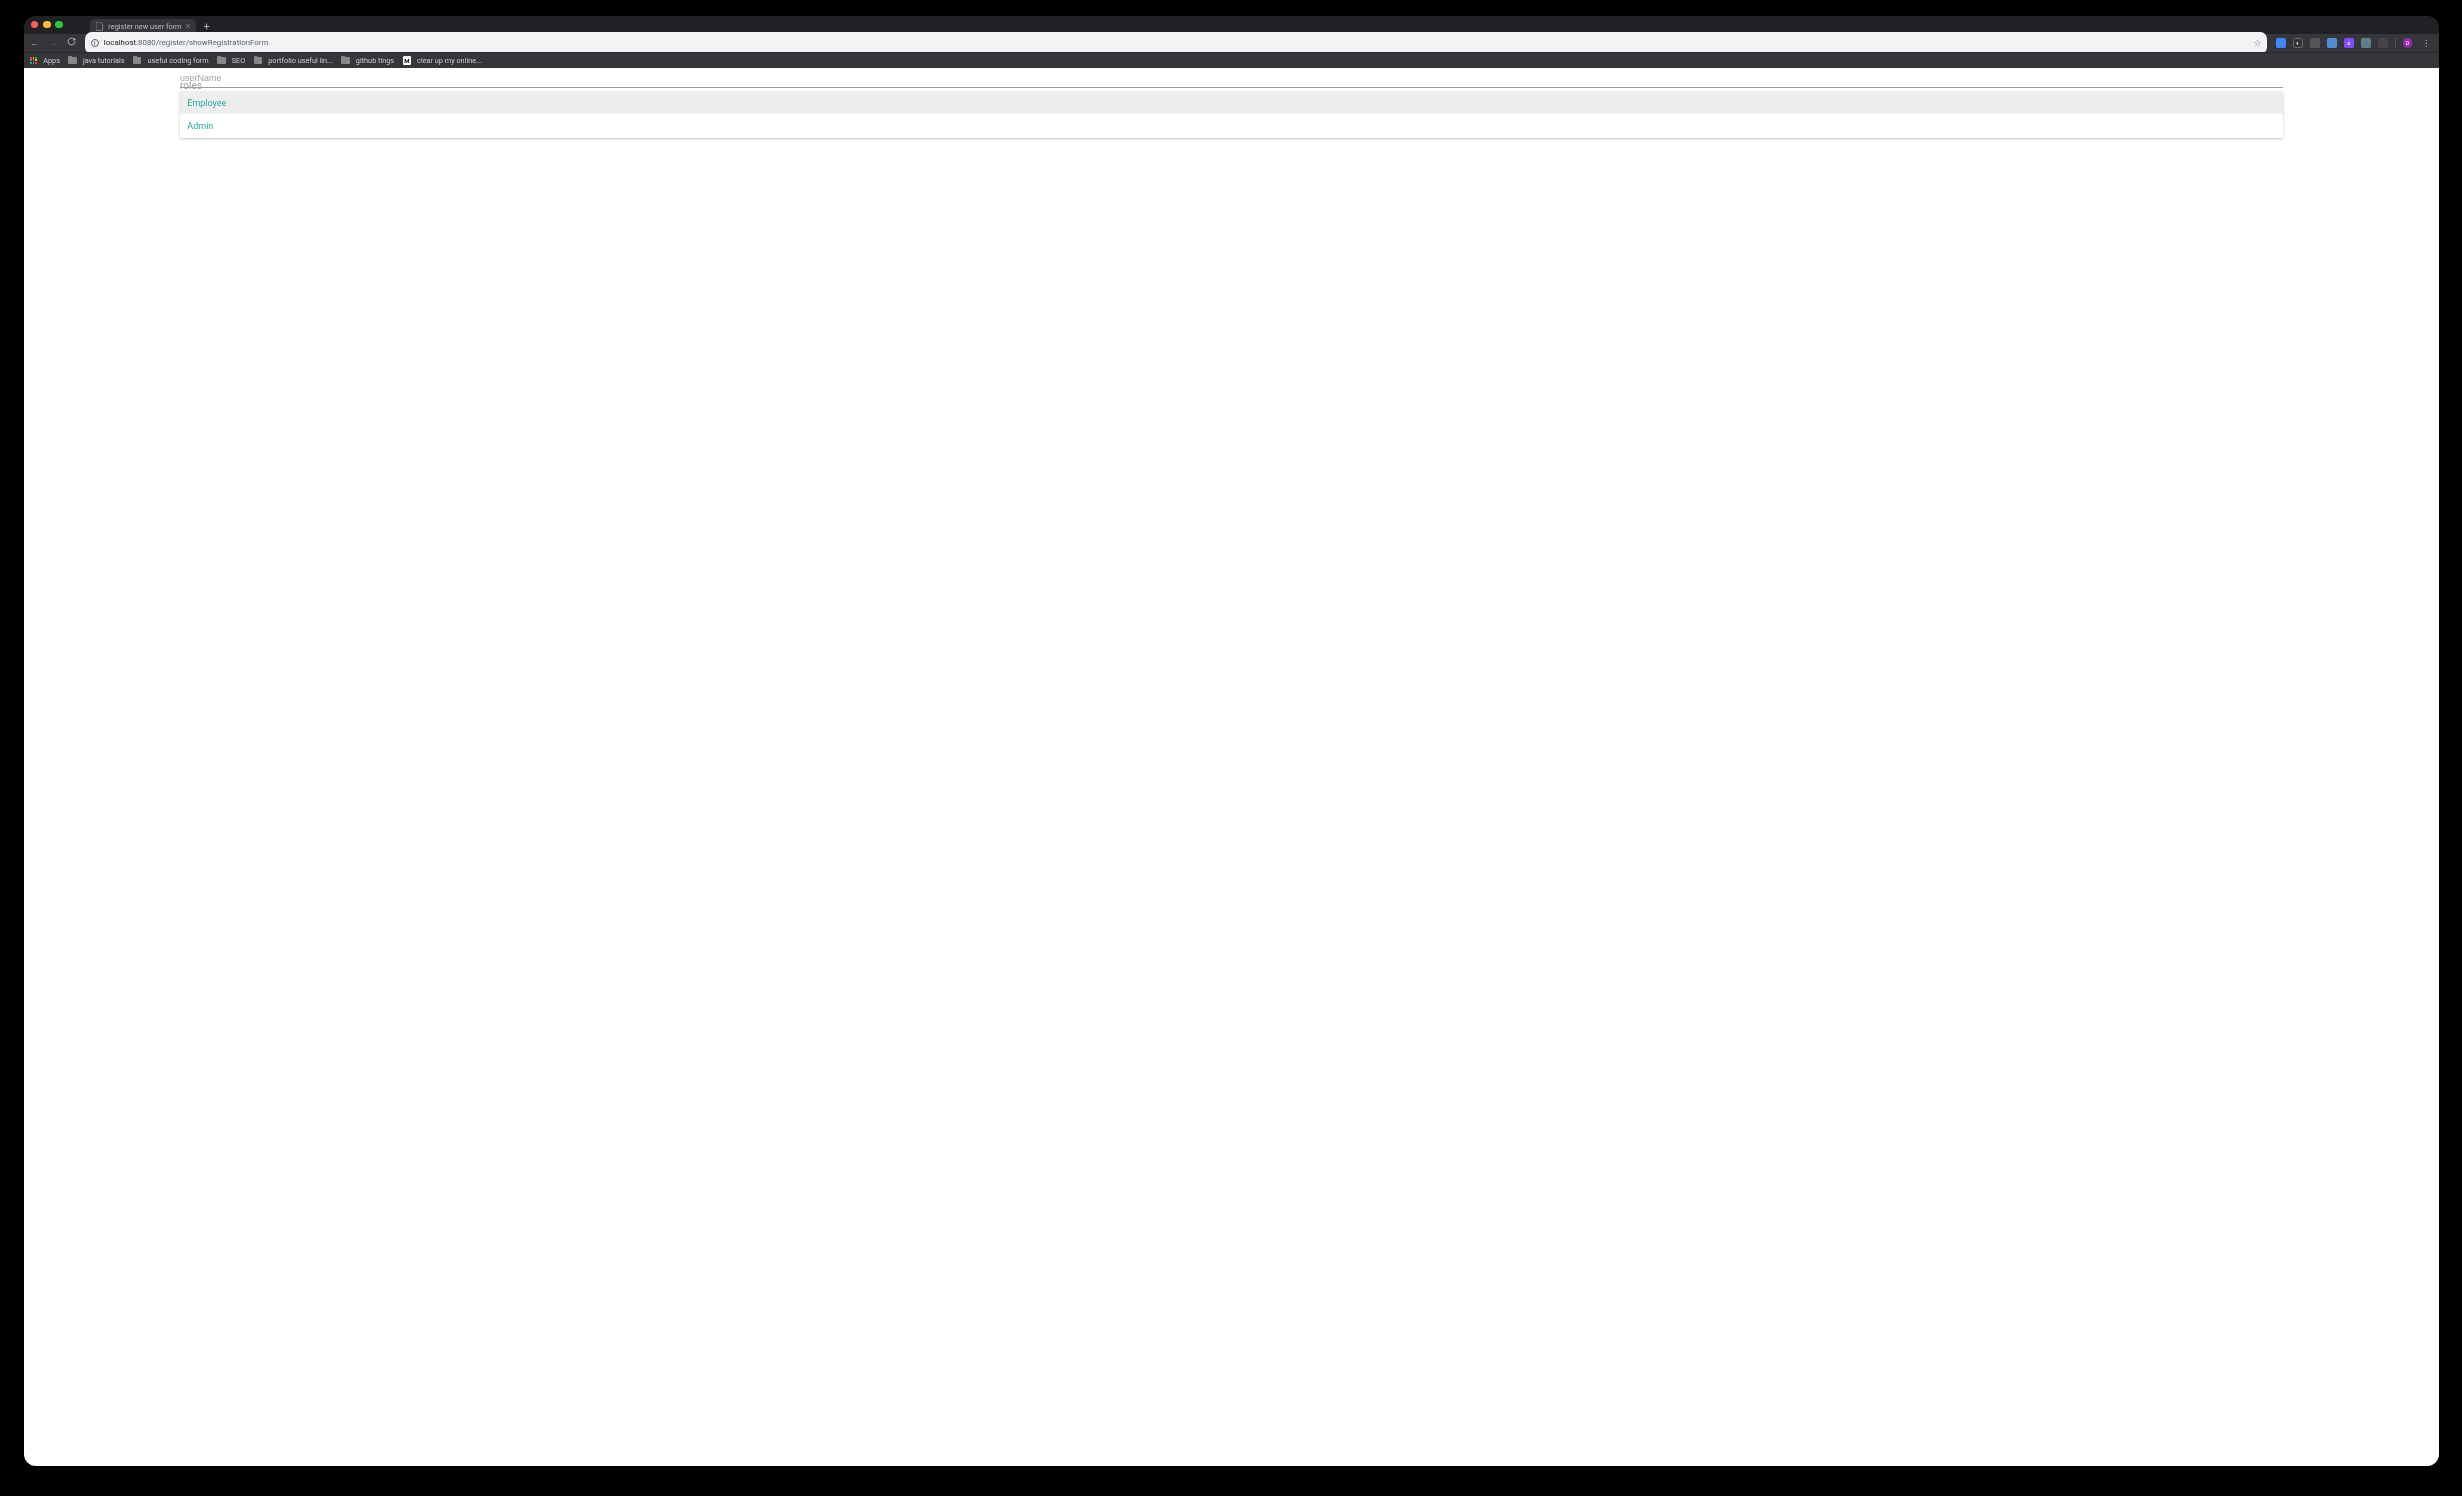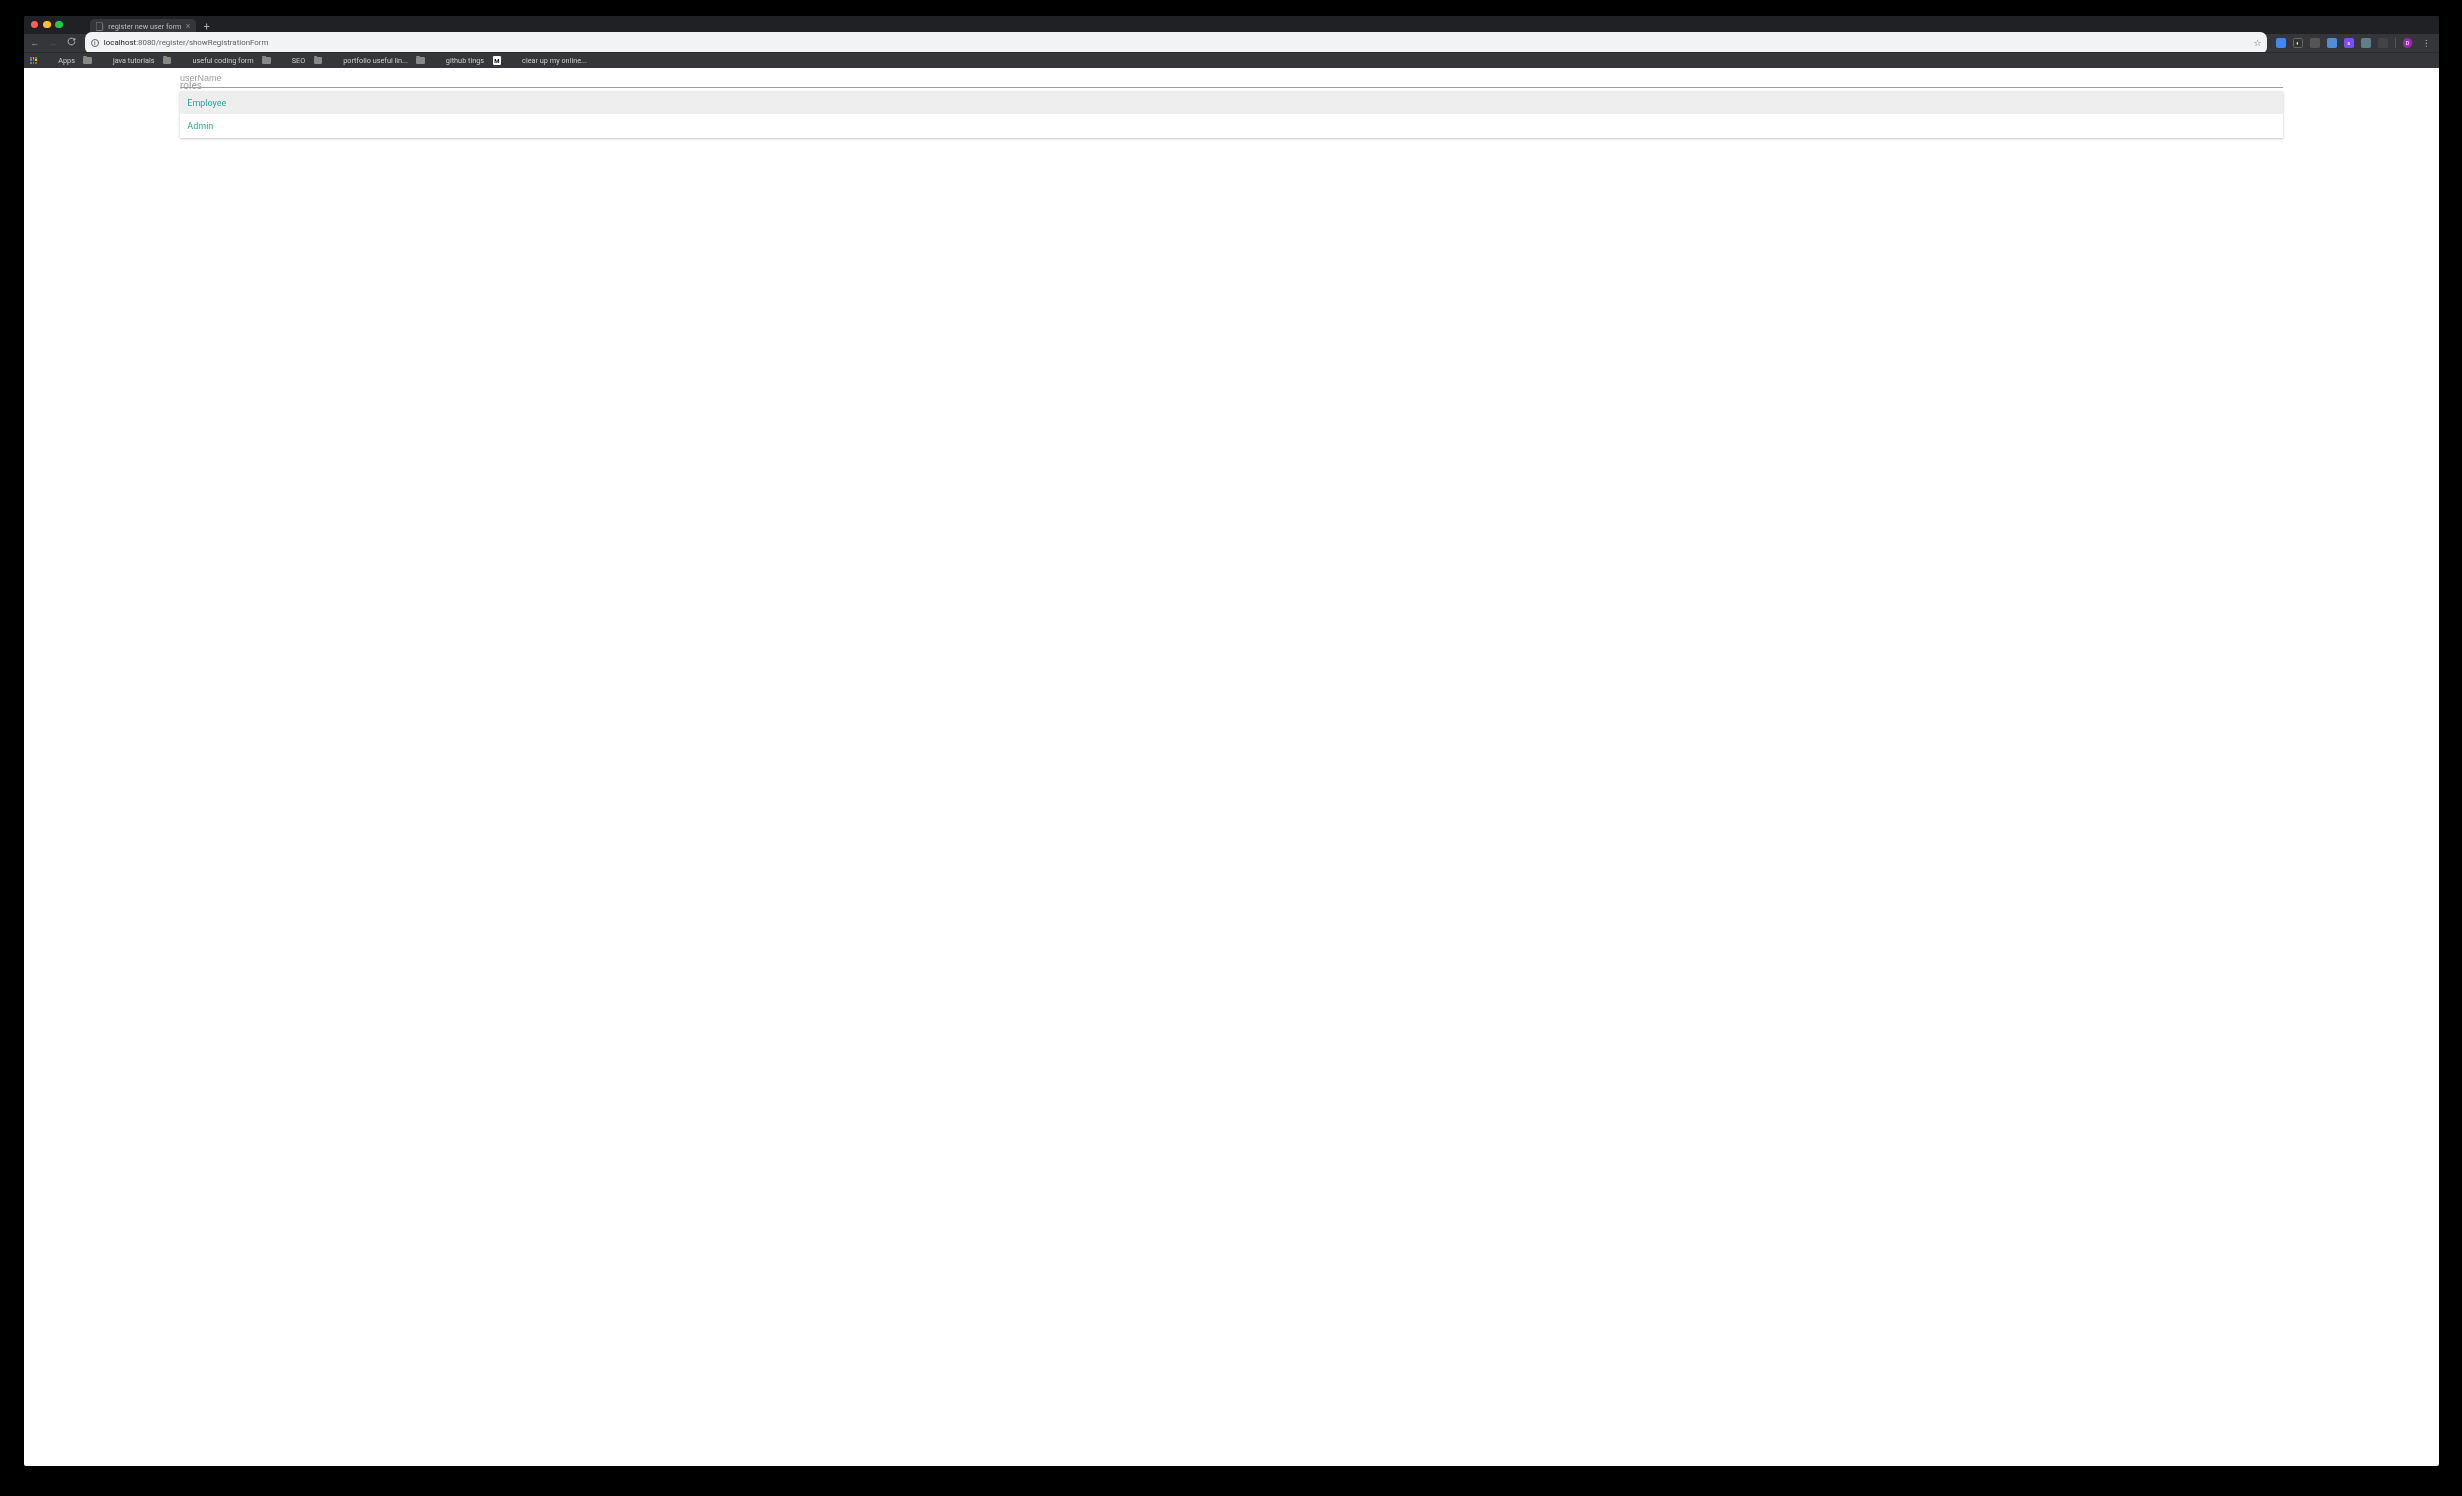--- a/index.html
+++ b/index.html
@@ -10,21 +10,21 @@
       height: 515px;
       overflow: hidden;
     }
     .browser-window {
       position: absolute;
       top: 16.4px;
       left: 24px;
       right: 23px;
       bottom: 30px;
       background: #2a2a2a;
-      border-radius: 2px;
+      border-radius: 12px;
       overflow: hidden;
       display: flex;
       flex-direction: column;
     }
     
     .tab-bar {
       height: 17.6px;
       background: #202124;
       display: flex;
       align-items: flex-end;
@@ -188,21 +188,21 @@
     .apps-icon span:nth-child(3) { background:#34a853; }
     .apps-icon span:nth-child(4) { background:#4285f4; }
     .apps-icon span:nth-child(5) { background:#ea4335; }
     .apps-icon span:nth-child(6) { background:#fbbc04; }
     .apps-icon span:nth-child(7) { background:#34a853; }
     .apps-icon span:nth-child(8) { background:#4285f4; }
     .apps-icon span:nth-child(9) { background:#ea4335; }
     .bookmark {
       display: flex;
       align-items: center;
-      gap: 21px;
+      gap: 6px;
       color: #ccc;
       font-size: 7.3px;
       cursor: pointer;
     }
     .folder-icon {
       width: 8.5px;
       height: 6.7px;
       background: #888;
       border-radius: 1.2px;
       position: relative;

